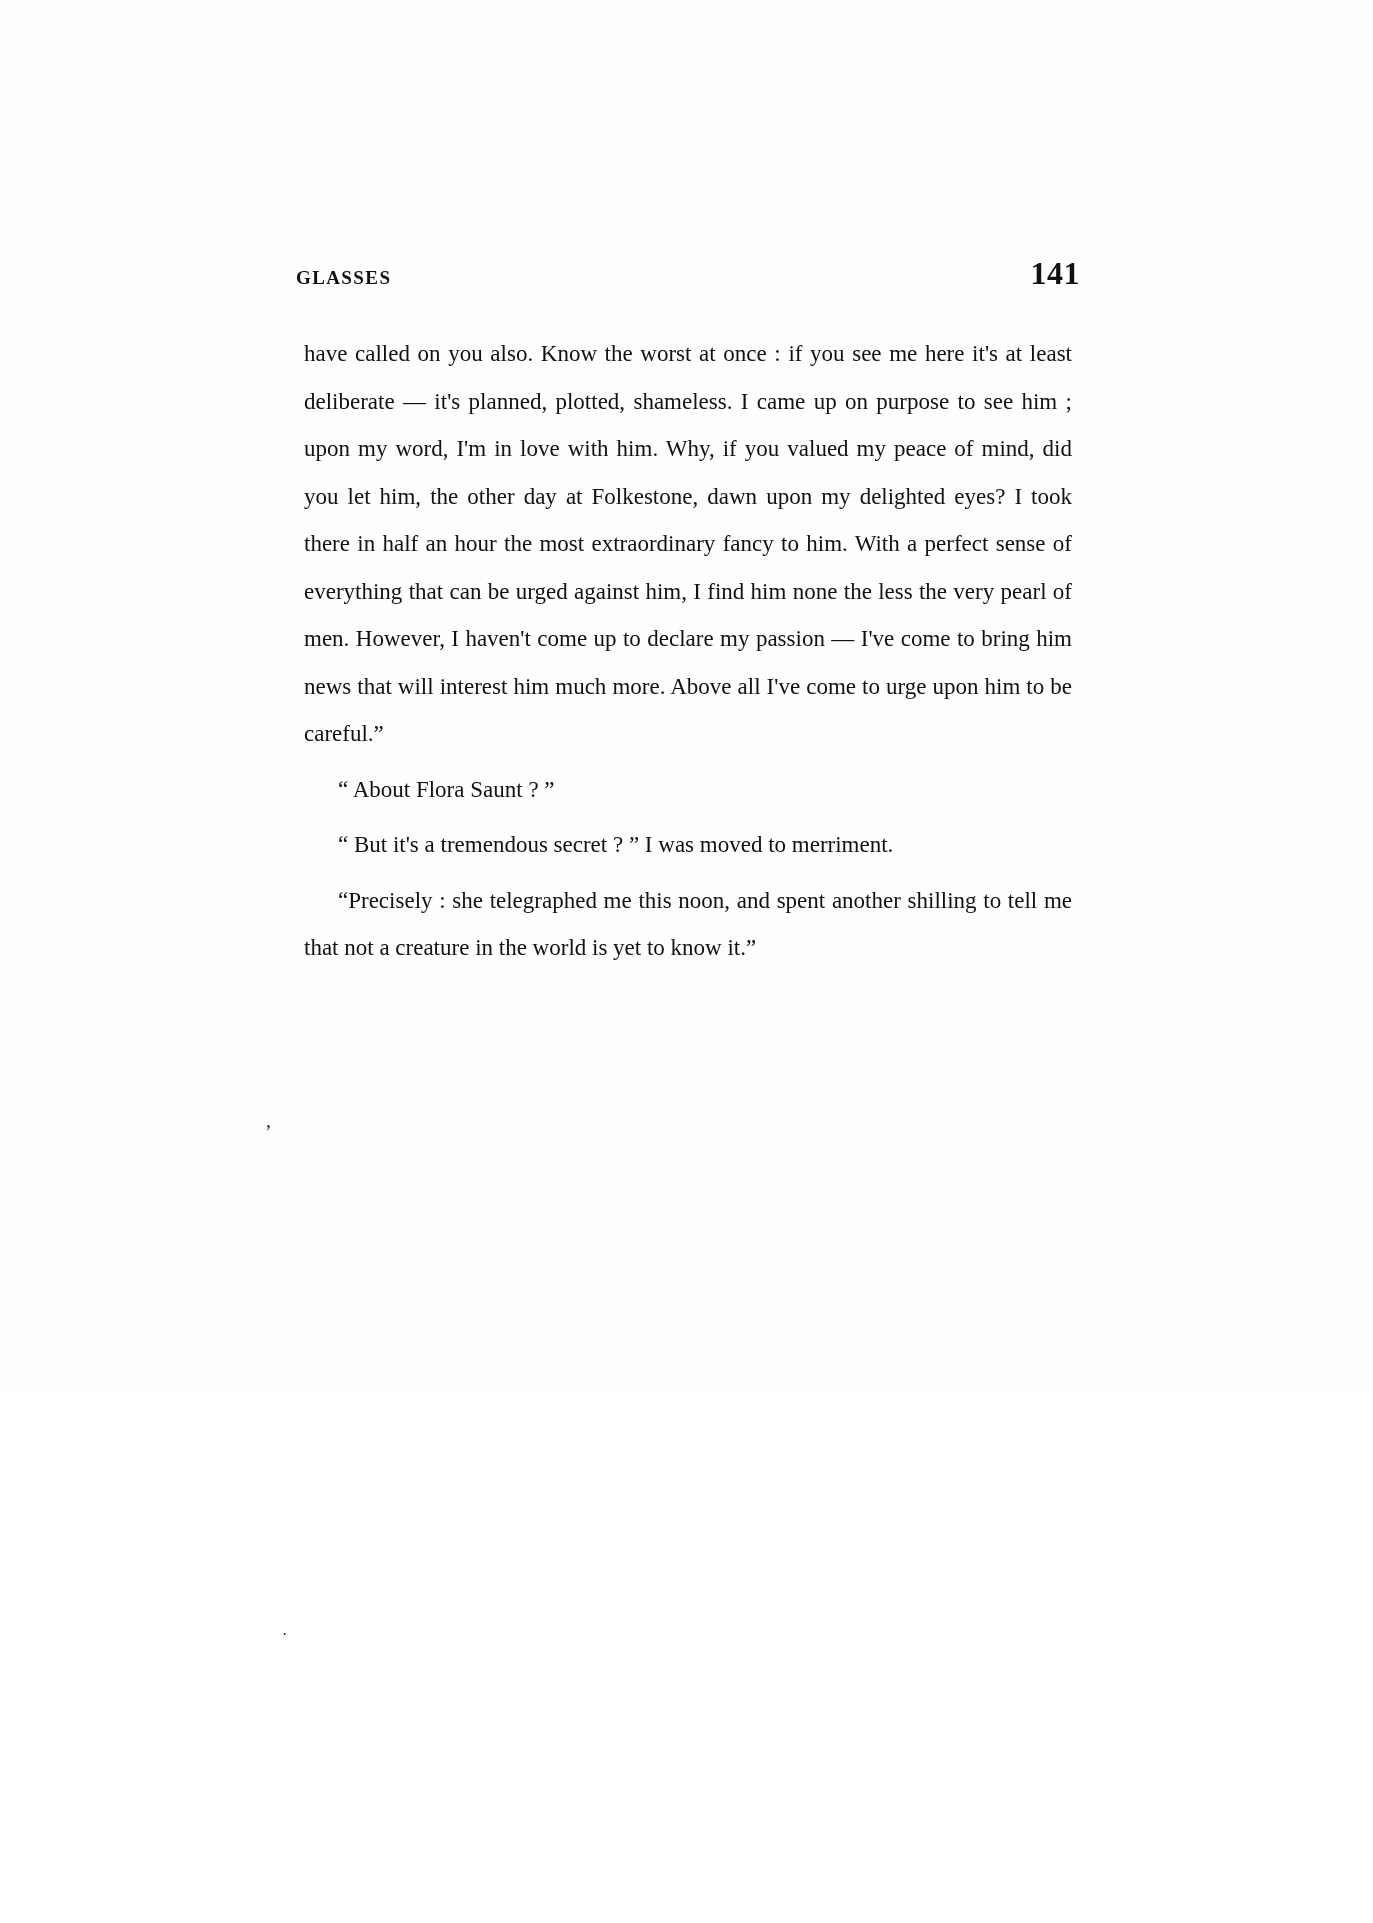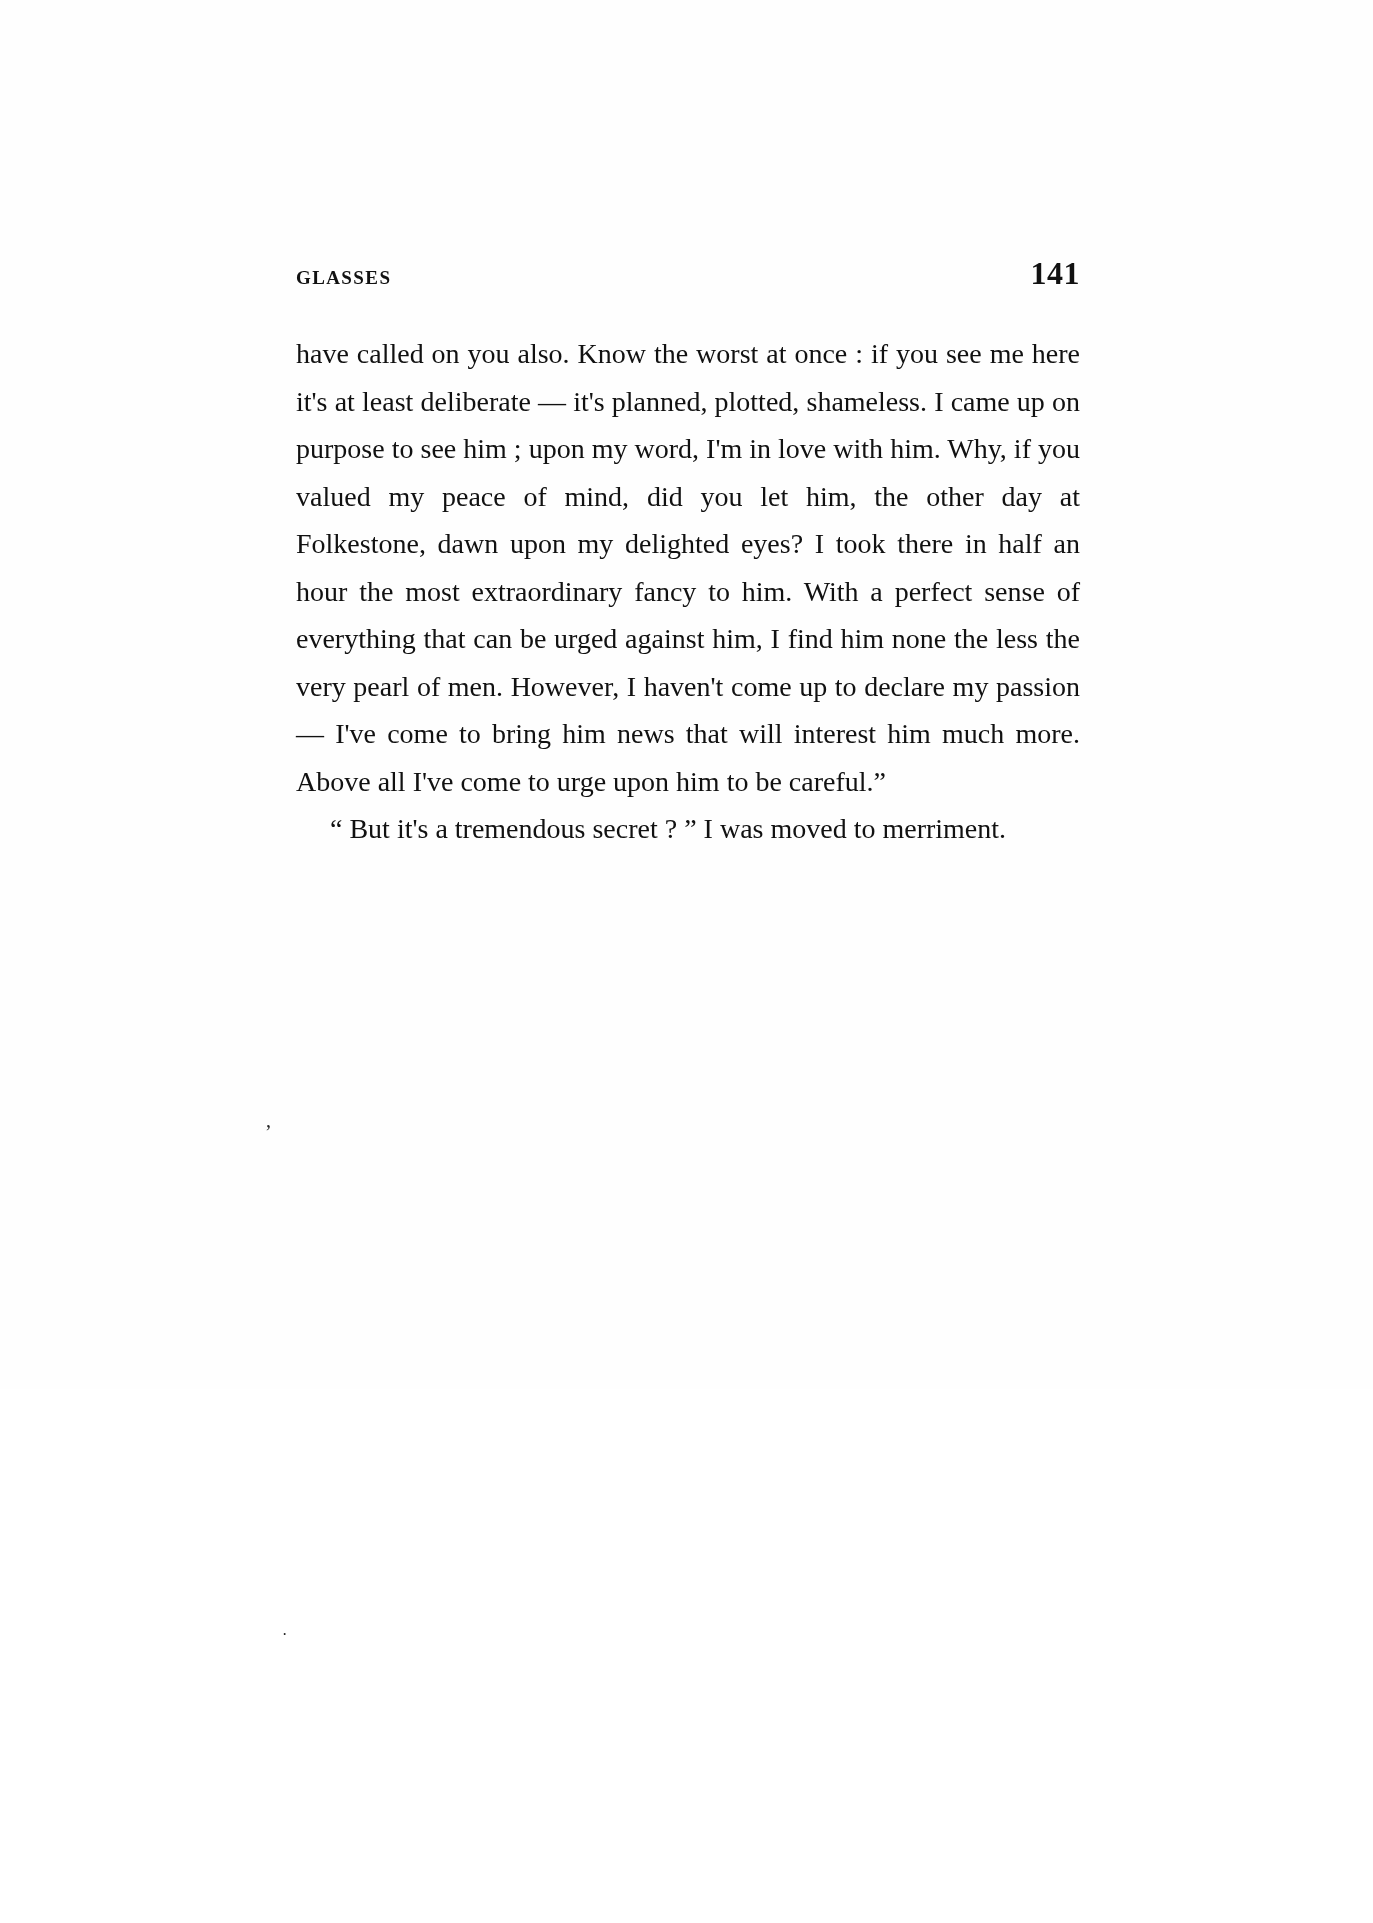--- a/index.html
+++ b/index.html
@@ -48,25 +48,25 @@
   }
 
   .head-folio {
     font-family: "Liberation Serif", serif;
     font-weight: bold;
     font-size: 32px;
     letter-spacing: 0.5px;
   }
 
   .para {
-    font-size: 28px;
+    font-size: 23px;
     line-height: 47.5px;
     text-align: justify;
     text-justify: inter-word;
-    margin: 0;
+    margin: 8px;
     hyphens: manual;
   }
 
   .para.indent {
     text-indent: 34px;
   }
 
   .para + .para {
     margin-top: 0;
   }
@@ -94,20 +94,22 @@
 <div class="page">
 
   <div class="text-block">
 
     <div class="running-head">
       <span class="head-title">GLASSES</span>
       <span class="head-folio">141</span>
     </div>
 
     <p class="para">have called on you also.  Know the worst at once : if you see me here it's at least deliberate — it's planned, plotted, shameless.  I came up on purpose to see him ; upon my word, I'm in love with him.  Why, if you valued my peace of mind, did you let him, the other day at Folkestone, dawn upon my delighted eyes?  I took there in half an hour the most extraordinary fancy to him.  With a perfect sense of everything that can be urged against him, I find him none the less the very pearl of men.  However, I haven't come up to declare my passion — I've come to bring him news that will interest him much more.  Above all I've come to urge upon him to be careful.”</p>
+    <p class="para indent">“ About Flora Saunt ? ”</p>
     <p class="para indent">“ But it's a tremendous secret ? ”  I was moved to merriment.</p>
+    <p class="para indent">“Precisely : she telegraphed me this noon, and spent another shilling to tell me that not a creature in the world is yet to know it.”</p>
 
   </div>
 
   <span class="mark mark-comma">,</span>
   <span class="mark mark-dot">·</span>
 
 </div>
 
 </body></html>

